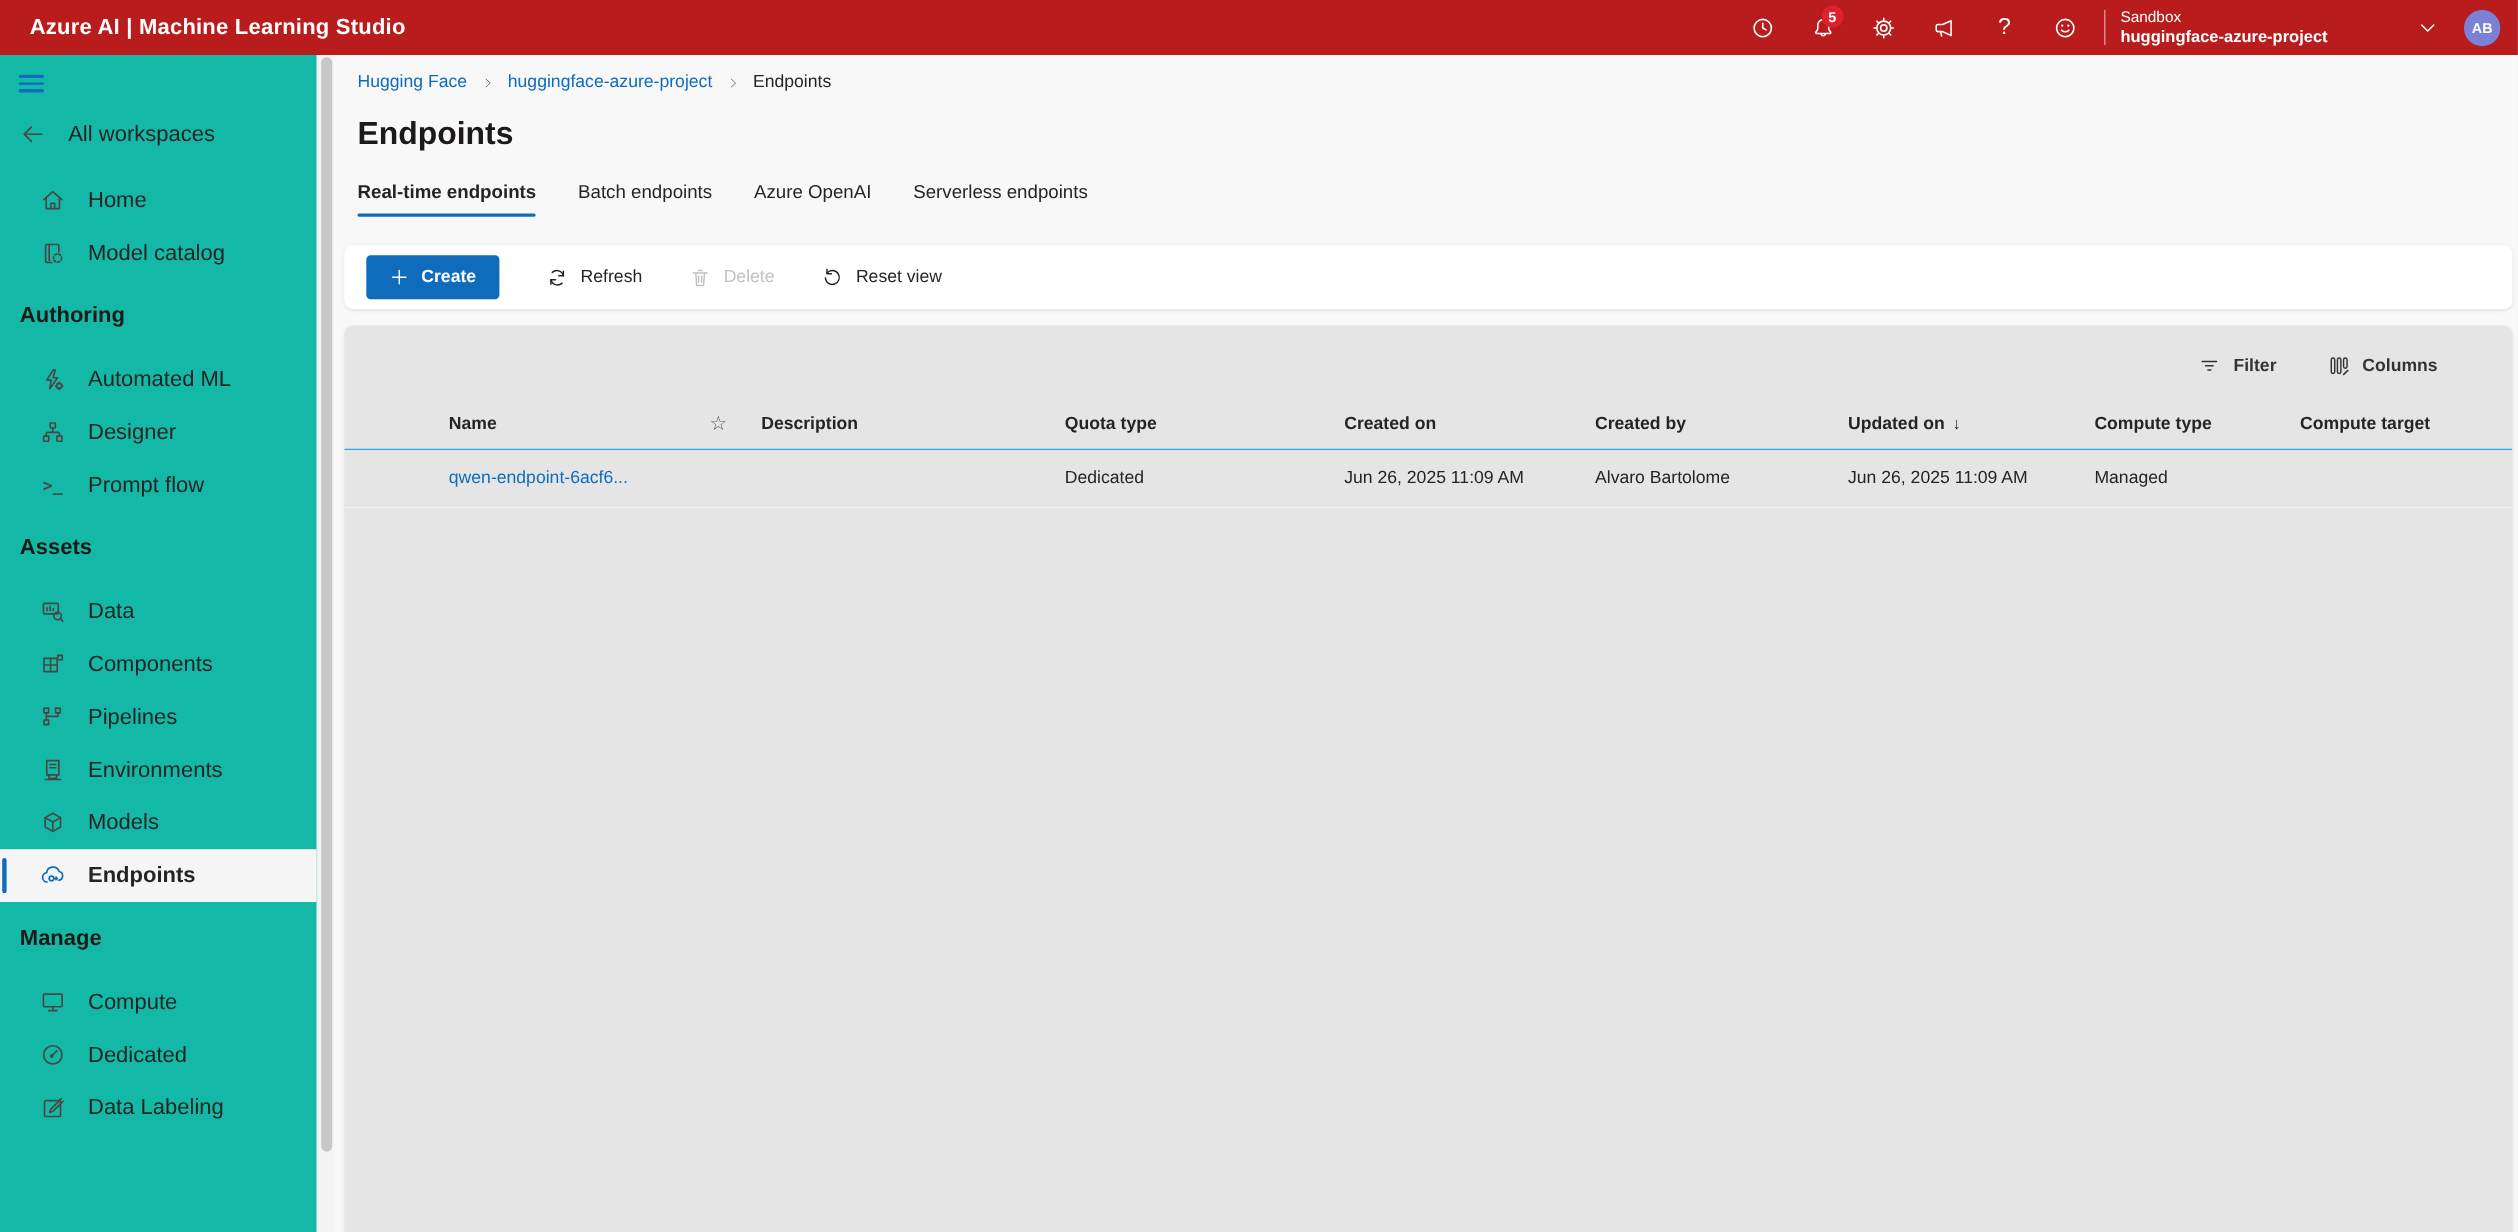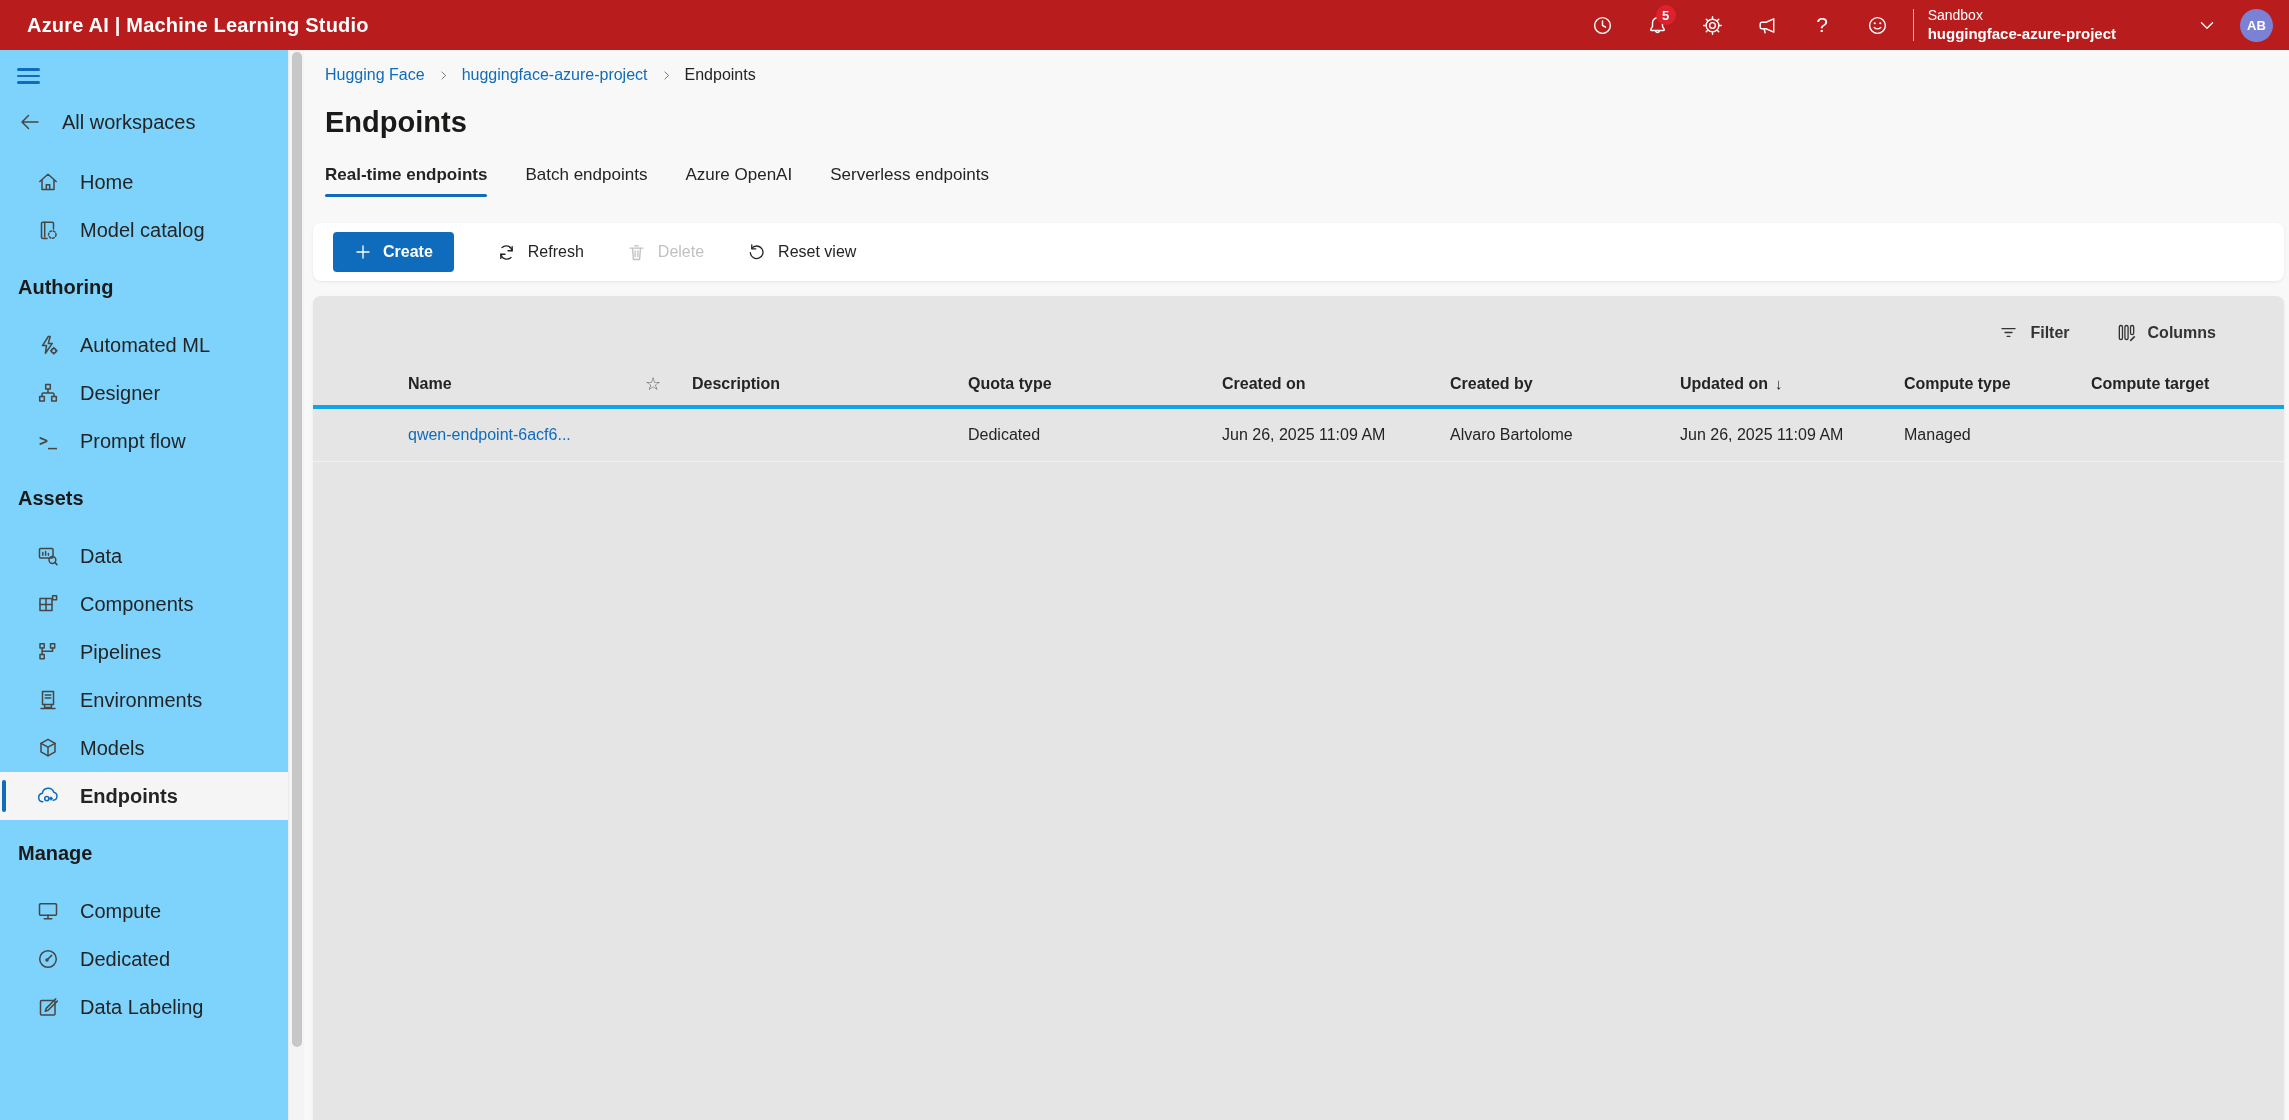--- a/index.html
+++ b/index.html
@@ -25,21 +25,21 @@
   .tb-divider { width:1px; height:32px; background:rgba(255,255,255,.65); margin:0 14px 0 8px; }
   .tb-workspace { display:flex; flex-direction:column; justify-content:center; line-height:1.3; cursor:pointer; }
   .tb-ws-env { font-size:14px; font-weight:400; }
   .tb-ws-name { font-size:15px; font-weight:700; }
   .tb-chevron { margin-left:80px; color:#fff; cursor:pointer; }
   .tb-avatar { width:33px; height:33px; border-radius:50%; background:#7b82d6; color:#fff;
                font-size:13px; font-weight:700; display:flex; align-items:center; justify-content:center;
                margin-left:22px; cursor:pointer; }
 
   
-  .sidebar { position:absolute; top:50px; left:0; width:288px; bottom:0; background:#7dd3fc; overflow:hidden; }
+  .sidebar { position:absolute; top:50px; left:0; width:288px; bottom:0; background:#14b8a6; overflow:hidden; }
   .sb-menu { margin-top:8px; height:36px; display:flex; align-items:center; padding-left:17px; cursor:pointer; }
   .sb-burger { width:23px; }
   .sb-burger i { display:block; height:2.4px; background:#0f6cbd; border-radius:2px; margin:4.2px 0; }
   .sb-back { margin-top:6px; height:44px; display:flex; align-items:center; gap:20px;
              padding-left:18px; font-size:20px; cursor:pointer; color:#242424; }
   .sb-group { margin-top:14px; }
   .sb-item { height:48px; display:flex; align-items:center; gap:20px; padding-left:36px;
              font-size:20px; color:#242424; cursor:pointer; position:relative; }
   .sb-ic { width:24px; height:24px; color:#484644; flex:none; }
   .sb-header { margin:11px 0 4px 0; height:44px; display:flex; align-items:center;
@@ -86,21 +86,21 @@
   .table-card { margin:15px 5px 0 9px; background:#e5e5e5; border-radius:8px 8px 0 0; flex:1;
                 box-shadow:0 1px 3px rgba(0,0,0,.07); display:flex; flex-direction:column; overflow:hidden; }
   .table-controls { display:flex; justify-content:flex-end; align-items:center; gap:46px;
                     padding:26px 68px 8px 0; }
   .tc-btn { display:flex; align-items:center; gap:11px; font-size:16px; font-weight:600;
             color:#333; cursor:pointer; background:none; border:none; font-family:inherit; }
   .grid-row { display:grid;
               grid-template-columns:95px 237px 47px 276px 254px 228px 230px 224px 187px 1fr;
               align-items:center; }
   .t-head { margin-top:12px; height:46px; font-size:16px; font-weight:700; color:#242424;
-            border-bottom:4px solid #0ea5e9; }
+            border-bottom:1px solid #0ea5e9; }
   .t-head .cell { cursor:pointer; }
   .t-star { font-size:18px; font-weight:400; color:#5f5f5f; }
   .sort-arrow { font-size:15px; margin-left:7px; font-weight:400; }
   .t-data { height:53px; font-size:16px; color:#242424; border-bottom:1px solid #f0f0f0; cursor:pointer; }
   .cell-link { color:#0f6cbd; cursor:pointer; }
 </style>
 </head>
 <body>
 
 <header class="topbar">

